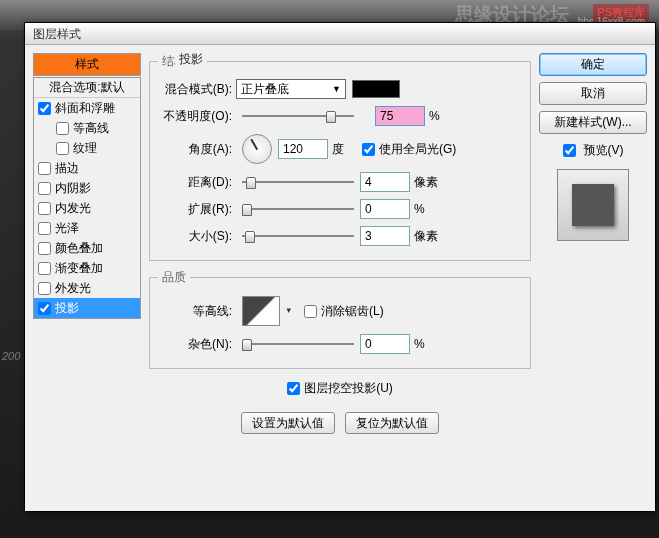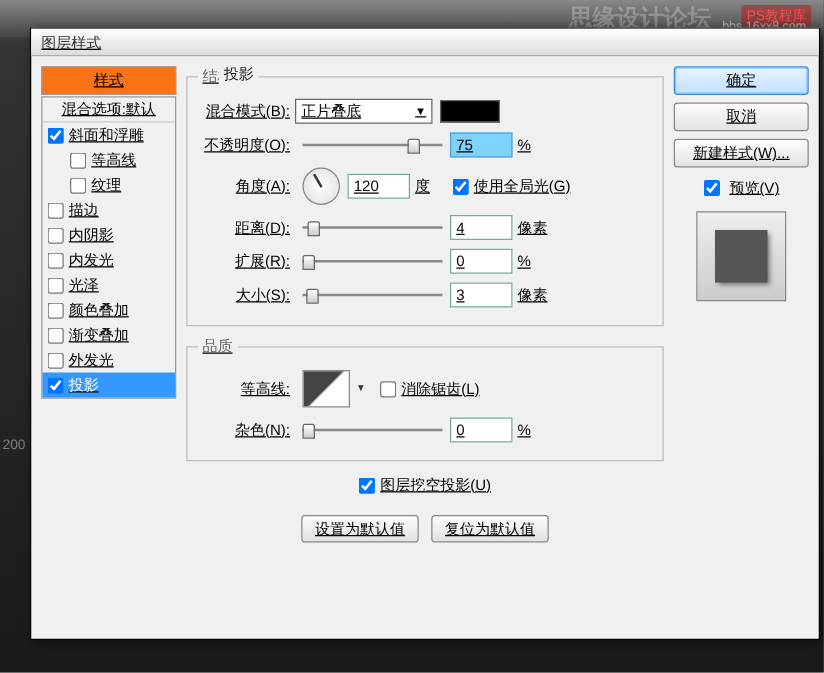--- a/index.html
+++ b/index.html
@@ -2,23 +2,23 @@
 <html><head>
 <meta charset="utf-8">
 <style>
 * { box-sizing: border-box; margin: 0; padding: 0; font-family: "Microsoft YaHei", SimSun, Arial, sans-serif; font-size: 12px; }
 body { width: 659px; height: 538px; background: #2a2a2a; position: relative; overflow: hidden; }
 .backdrop { position: absolute; inset: 0; background: linear-gradient(180deg, #555 0%, #333 40px, #1a1a1a 100%); }
 .backdrop::before { content: ""; position: absolute; top: 0; left: 0; right: 0; height: 30px; background: linear-gradient(180deg, #888, #444); }
 .watermark1 { position: absolute; top: 2px; right: 90px; color: rgba(255,255,255,0.25); font-weight: bold; font-size: 19px; }
 .watermark2 { position: absolute; top: 4px; right: 10px; color: rgba(255,80,80,0.9); font-size: 11px; background: rgba(200,0,0,0.4); padding: 1px 4px; border-radius: 2px; }
 .watermark3 { position: absolute; top: 16px; right: 14px; color: rgba(255,255,255,0.5); font-size: 10px; }
-.year { position: absolute; left: 2px; top: 350px; color: rgba(255,255,255,0.4); font-size: 11px; }
-
-.dialog { position: absolute; left: 24px; top: 22px; width: 632px; height: 490px; background: #f0f0f0; border: 1px solid #000; box-shadow: 2px 2px 8px rgba(0,0,0,0.5); text-decoration: underline; }
+.year { position: absolute; left: 2px; top: 350px; color: rgba(255,255,255,0.4); font-size: 11px; font-style: italic; }
+
+.dialog { position: absolute; left: 24px; top: 22px; width: 632px; height: 490px; background: #f0f0f0; border: 1px solid #000; box-shadow: 2px 2px 8px rgba(0,0,0,0.5); }
 .titlebar { height: 22px; background: linear-gradient(180deg, #fff, #dcdcdc); border-bottom: 1px solid #aaa; padding-left: 8px; line-height: 22px; color: #333; }
 .content { display: flex; padding: 8px; gap: 8px; height: calc(100% - 22px); }
 
 .styles-panel { width: 108px; }
 .styles-header { border: 1px solid #999; padding: 2px 4px; text-align: center; background: #f97316; margin-bottom: 1px; }
 .styles-list { border: 1px solid #999; }
 .style-row { padding: 2px 4px; display: flex; align-items: center; gap: 4px; height: 20px; }
 .style-row.link { border-bottom: 1px solid #ccc; text-align: center; justify-content: center; }
 .style-row input[type=checkbox] { width: 13px; height: 13px; }
 .style-row.indent { padding-left: 22px; }
@@ -30,21 +30,21 @@
 legend { padding: 0 4px; color: #666; }
 .row { display: flex; align-items: center; margin-bottom: 5px; height: 22px; }
 .row-label { width: 78px; text-align: right; padding-right: 4px; }
 .combo { border: 1px solid #666; height: 20px; width: 110px; padding: 0 4px; display: flex; align-items: center; justify-content: space-between; background: #fff; }
 .tri { font-size: 9px; }
 .swatch { width: 48px; height: 18px; border: 1px solid #666; background: #000; margin-left: 6px; }
 .slider { flex: 0 0 112px; height: 14px; position: relative; margin: 0 6px; }
 .slider-track { position: absolute; left: 0; right: 0; top: 6px; height: 2px; background: #888; }
 .slider-thumb { position: absolute; top: 2px; width: 10px; height: 12px; background: linear-gradient(180deg,#fff,#ccc); border: 1px solid #666; border-radius: 2px 2px 0 0; }
 .numbox { width: 50px; height: 20px; border: 1px solid #7a9; padding: 0 4px; background: #fff; }
-.numbox.blue { background: #7dd3fc; border-color: #5a9bd5; }
+.numbox.blue { background: #f9a8d4; border-color: #5a9bd5; margin-left: 15px; }
 .unit { margin-left: 4px; width: 30px; }
 .dial { width: 30px; height: 30px; border: 1px solid #888; border-radius: 50%; background: radial-gradient(circle at 50% 50%, #fff, #ddd); position: relative; margin: 0 6px; }
 .dial-hand { position: absolute; left: 50%; top: 50%; width: 12px; height: 1.5px; background: #333; transform-origin: 0 50%; }
 .chk { width: 13px; height: 13px; margin-right: 4px; }
 .contour { width: 38px; height: 30px; border: 1px solid #888; margin: 0 6px; background: linear-gradient(135deg, #444 0%, #444 48%, #fff 52%, #fff 100%); display: inline-block; position: relative; }
 .contour::after { content: "▾"; position: absolute; right: -12px; top: 8px; font-size: 9px; color: #333; }
 .btn-row { display: flex; gap: 10px; justify-content: center; margin-top: 8px; }
 .pbtn { border: 1px solid #888; background: linear-gradient(180deg,#fdfdfd,#e2e2e2); padding: 2px 10px; border-radius: 3px; height: 22px; }
 
 .right-panel { width: 108px; display: flex; flex-direction: column; gap: 6px; align-items: stretch; }

